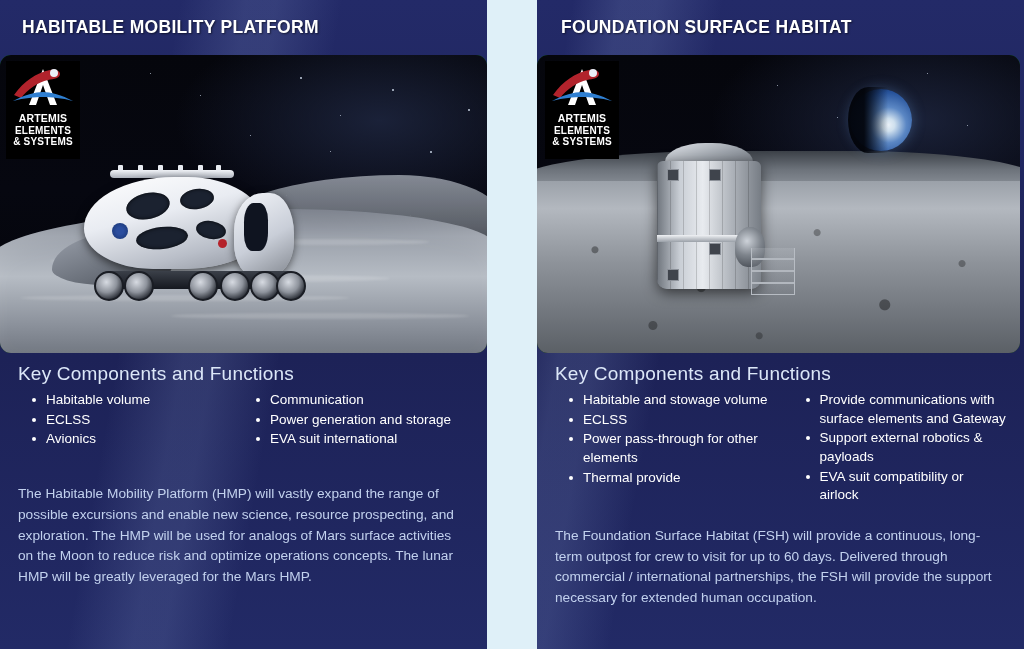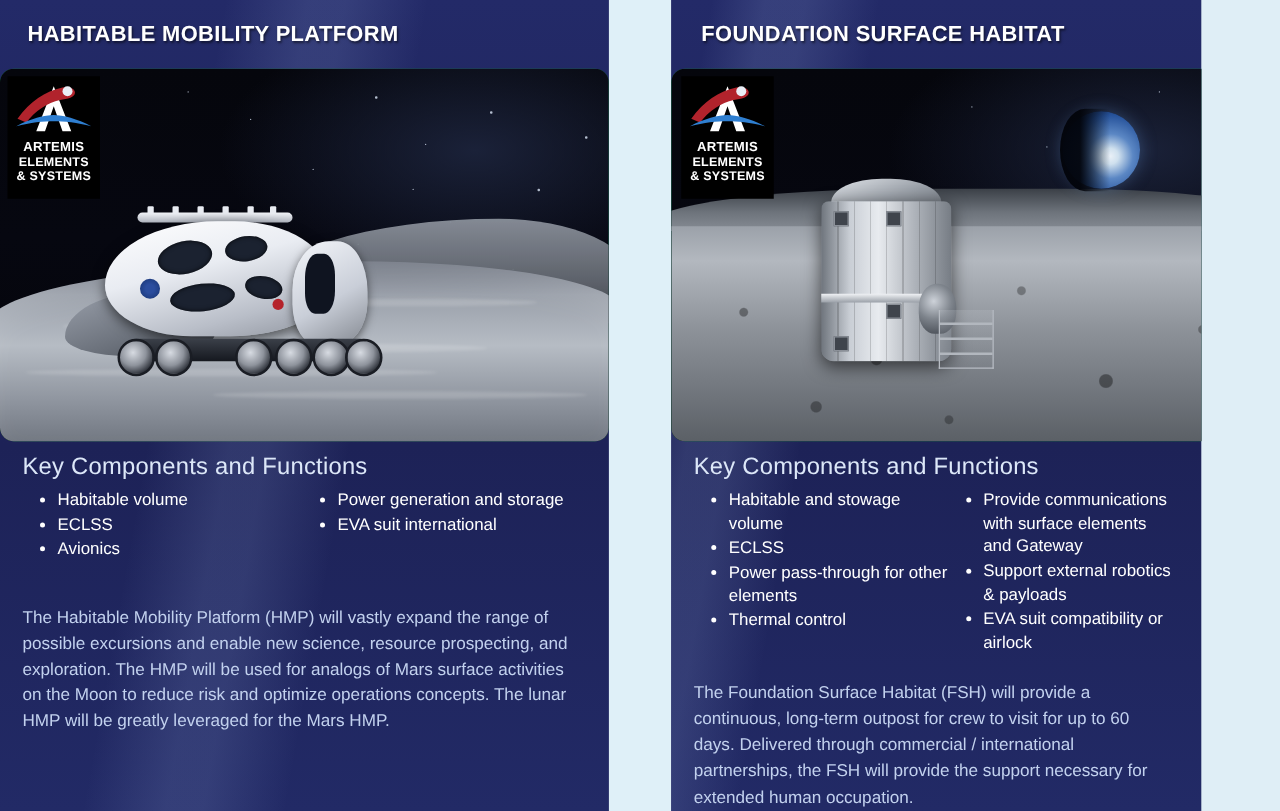--- a/index.html
+++ b/index.html
@@ -22,21 +22,21 @@
   }
   
   .panel {
     position: relative;
     height: 649px;
     overflow: hidden;
     background: #1f2460;
   }
   .panel-left  { width: 487px; }
   .gutter      { width: 50px; height: 649px; background: #dff0f8; }
-  .panel-right { width: 424px; }
+  .panel-right { width: 487px; }
 
   
   .panel::before {
     content: "";
     position: absolute;
     inset: 0;
     background:
       linear-gradient(100deg,
         rgba(255,255,255,0.00) 0%,
         rgba(255,255,255,0.00) 30%,
@@ -481,20 +481,21 @@
       <div class="cols">
         <div class="col-a">
           <ul class="bullets">
             <li>Habitable volume</li>
             <li>ECLSS</li>
             <li>Avionics</li>
           </ul>
         </div>
         <div class="col-b">
           <ul class="bullets">
+            <li>Communication</li>
             <li>Power generation and storage</li>
             <li>EVA suit international</li>
           </ul>
         </div>
       </div>
     </div>
 
     <p class="description">The Habitable Mobility Platform (HMP) will vastly expand the range of possible excursions and enable new science, resource prospecting, and exploration. The HMP will be used for analogs of Mars surface activities on the Moon to reduce risk and optimize operations concepts. The lunar HMP will be greatly leveraged for the Mars HMP.</p>
   </div>
 
@@ -555,21 +556,21 @@
     </div>
 
     <div class="key-block">
       <h2 class="key-heading">Key Components and Functions</h2>
       <div class="cols">
         <div class="col-a">
           <ul class="bullets">
             <li>Habitable and stowage volume</li>
             <li>ECLSS</li>
             <li>Power pass-through for other elements</li>
-            <li>Thermal control</li>
+            <li>Thermal provide</li>
           </ul>
         </div>
         <div class="col-b">
           <ul class="bullets">
             <li>Provide communications with surface elements and Gateway</li>
             <li>Support external robotics &amp; payloads</li>
             <li>EVA suit compatibility or airlock</li>
           </ul>
         </div>
       </div>

